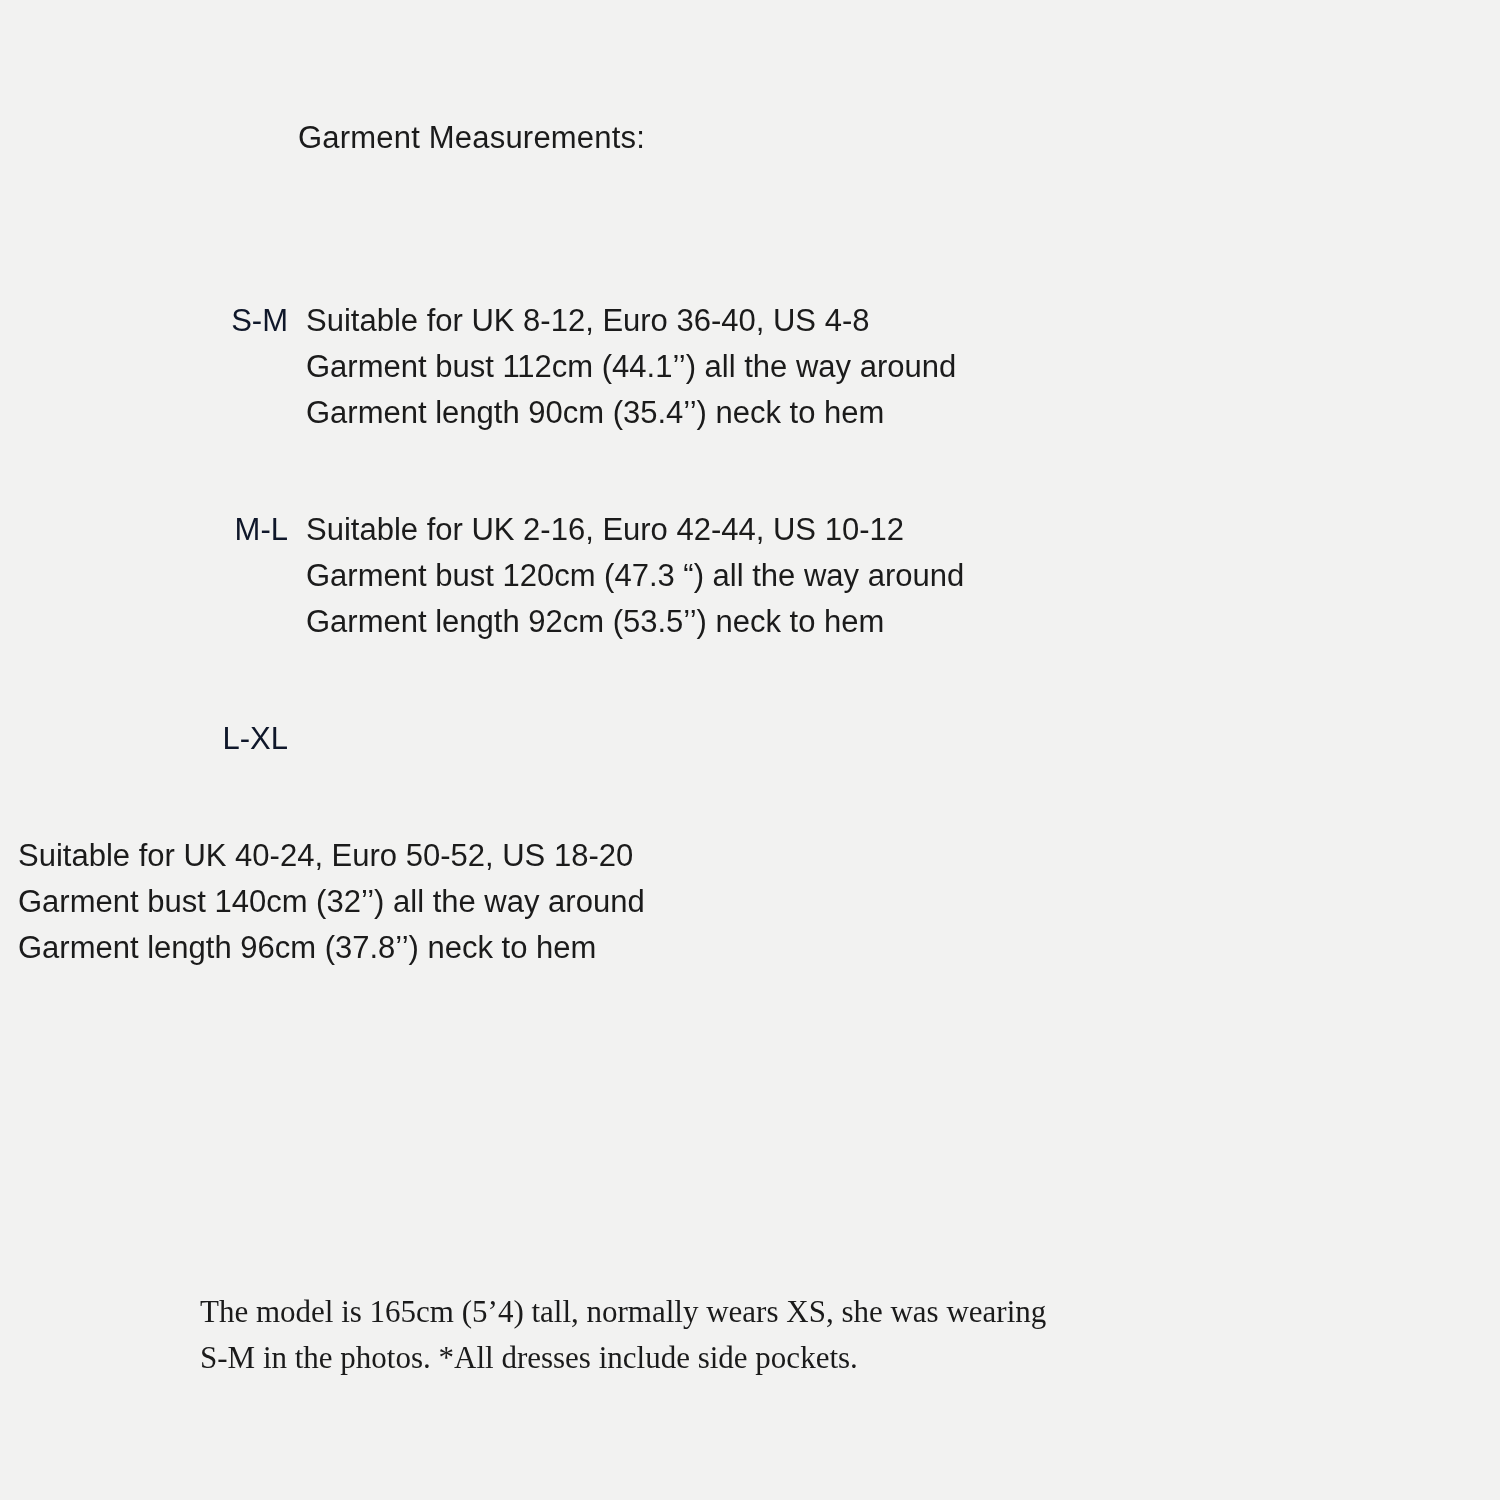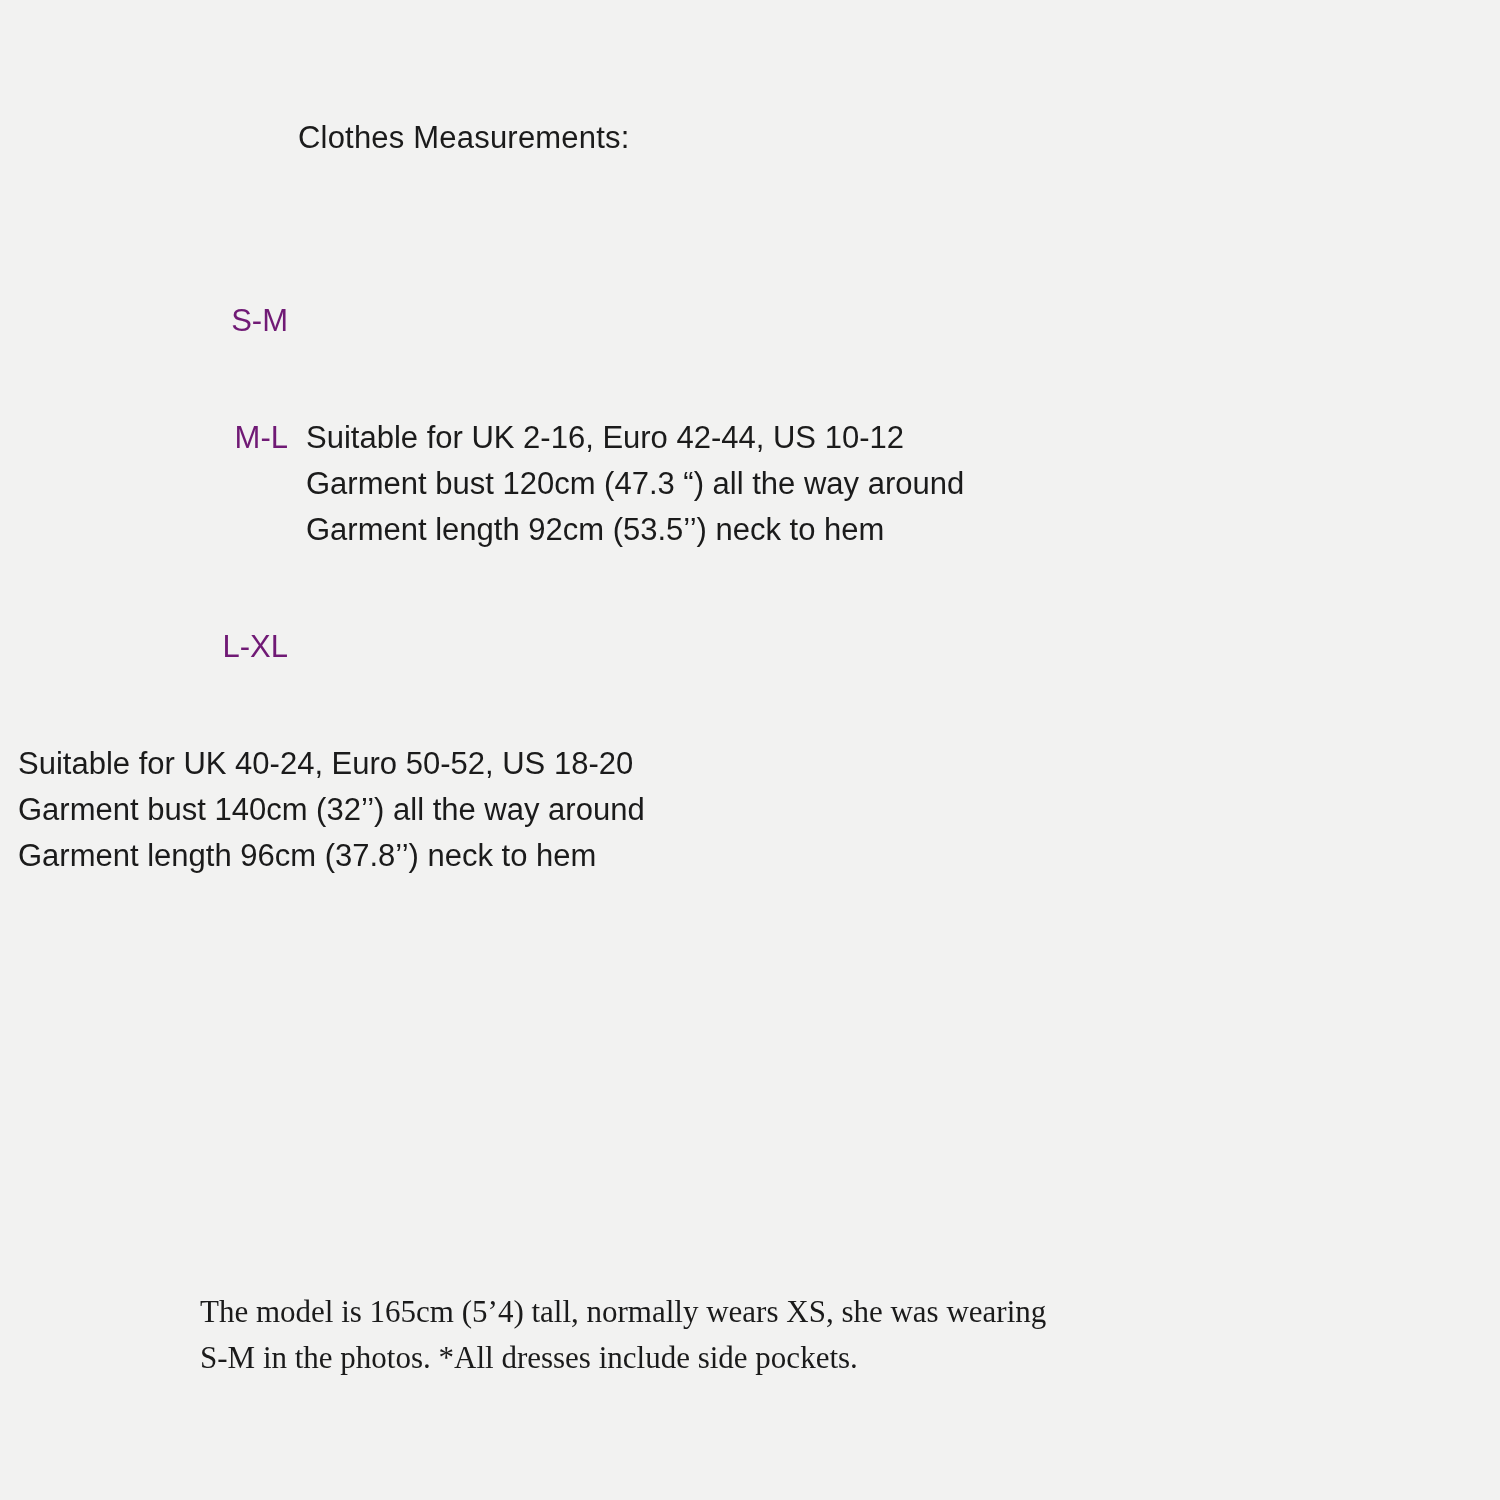--- a/index.html
+++ b/index.html
@@ -39,21 +39,21 @@
     display: flex;
     align-items: flex-start;
     margin-bottom: 71px;
   }
   .size-label {
     width: 288px;
     text-align: right;
     padding-right: 0;
     font-size: 31px;
     line-height: 46px;
-    color: #701a75;
+    color: #0f172a;
     white-space: nowrap;
   }
   .size-lines {
     margin-left: 18px;
     font-size: 31px;
     line-height: 46px;
     color: #1b1b1b;
   }
   .size-lines div {
     white-space: nowrap;
@@ -70,26 +70,31 @@
   .footnote div {
     white-space: nowrap;
     font-family: Liberation Serif, serif;
   }
 </style>
 </head>
 <body>
 
 <div class="page">
 
-  <div class="title">Clothes Measurements:</div>
+  <div class="title">Garment Measurements:</div>
 
   <div class="size-list">
 
     <div class="size-block">
       <div class="size-label">S-M</div>
+      <div class="size-lines">
+        <div>Suitable for UK 8-12, Euro 36-40, US 4-8</div>
+        <div>Garment bust 112cm (44.1’’) all the way around</div>
+        <div>Garment length 90cm (35.4’’) neck to hem</div>
+      </div>
     </div>
 
     <div class="size-block">
       <div class="size-label">M-L</div>
       <div class="size-lines">
         <div>Suitable for UK 2-16, Euro 42-44, US 10-12</div>
         <div>Garment bust 120cm (47.3 “) all the way around</div>
         <div>Garment length 92cm (53.5’’) neck to hem</div>
       </div>
     </div>

